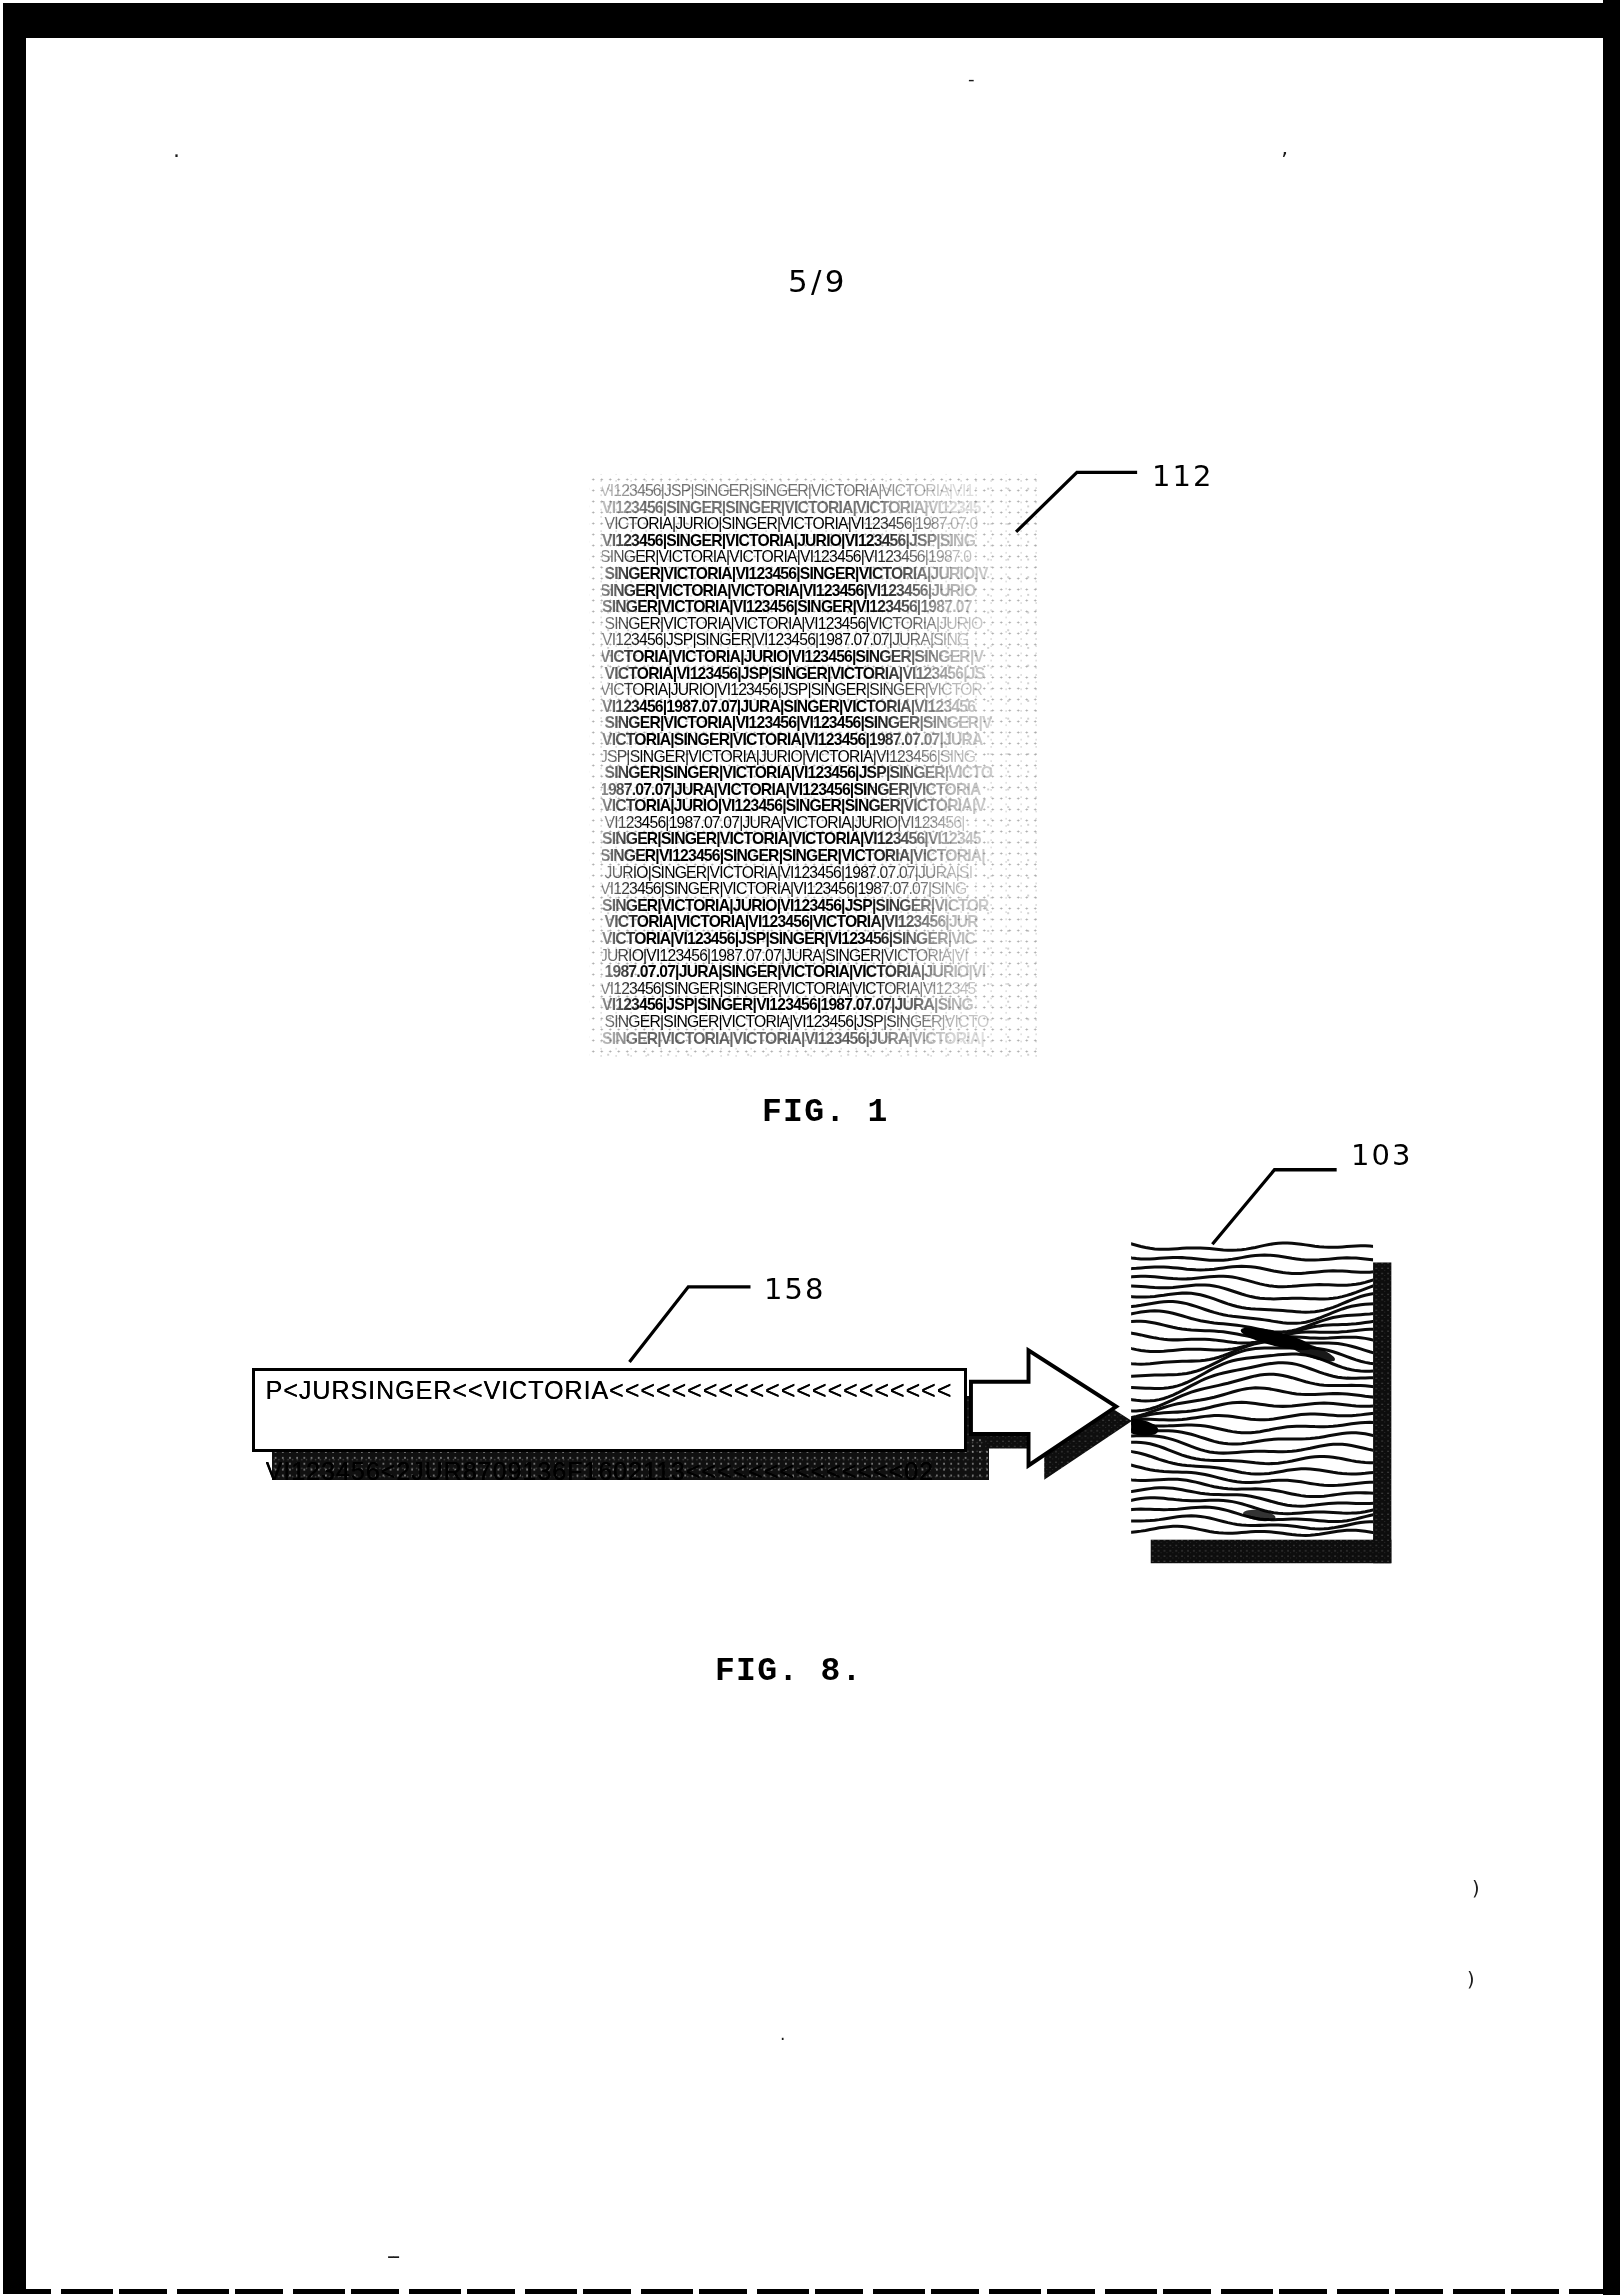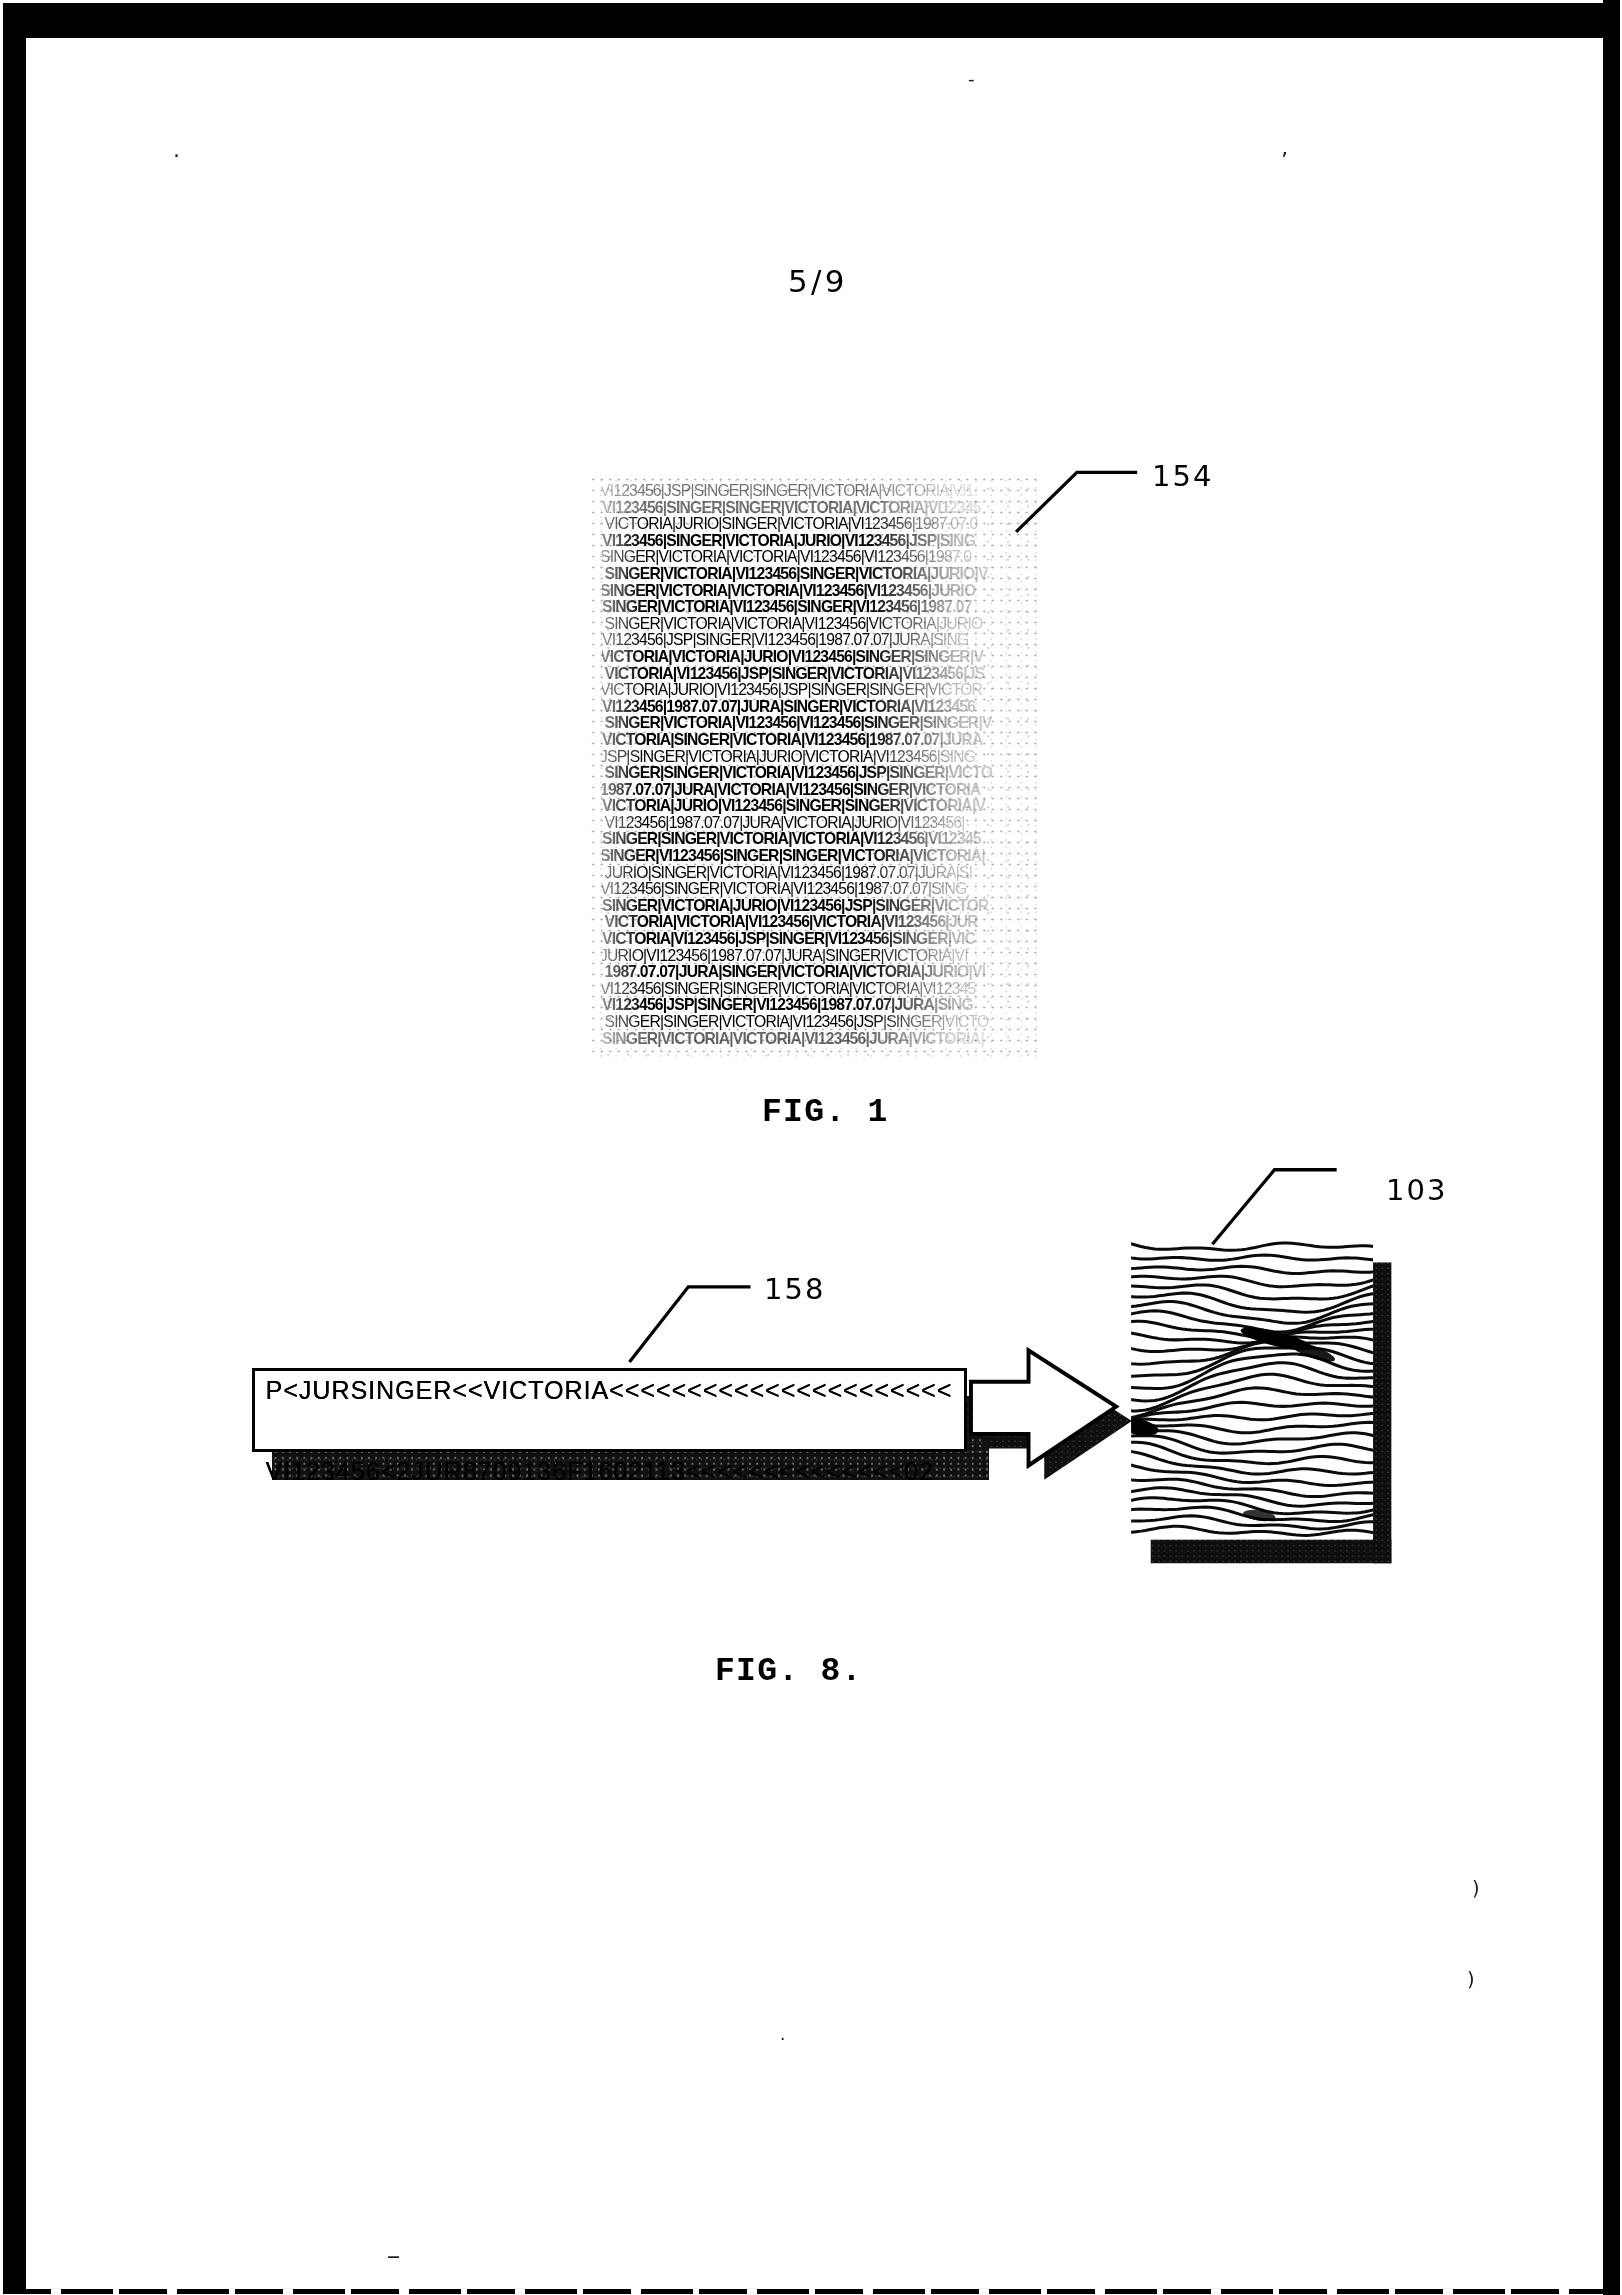--- a/index.html
+++ b/index.html
@@ -37,21 +37,21 @@
     background-size:8.5px 11px,15px 7.2px,20px 17.7px;
     background-position:0 0,4.6px 3.3px,9.2px 5.9px;}
   
   .fig-caption{position:absolute;font-family:"Liberation Mono",monospace;font-weight:700;
     font-size:33px;letter-spacing:1.3px;}
   .fig1-caption{left:762px;top:1094px;}
   .fig2-caption{left:715px;top:1653px;}
   .ref-label{position:absolute;font-size:29px;letter-spacing:2px;font-family:"DejaVu Sans",sans-serif;}
   .ref-101{left:1152px;top:459px;}
   .ref-102{left:764px;top:1272px;}
-  .ref-103{left:1351px;top:1173px;margin-left:35px;}
+  .ref-103{left:1351px;top:1138px;}
   
   .mrz-shadow{position:absolute;left:272px;top:1396px;width:717px;height:84px;
     background-color:#101010;
     background-image:
       radial-gradient(circle,rgba(255,255,255,.4) 0 0.9px,transparent 1.3px),
       radial-gradient(circle,rgba(255,255,255,.25) 0 0.7px,transparent 1px);
     background-size:7.2px 5.9px,4.6px 8.5px;}
   .mrz-box{position:absolute;left:252px;top:1368px;width:715px;height:84px;background:#fff;
     border:3.3px solid #000;box-sizing:border-box;}
   .mrz-line{position:absolute;left:10.5px;white-space:nowrap;overflow:hidden;width:687px;
@@ -118,21 +118,21 @@
       <div class="ocr-line">1987.07.07|JURA|SINGER|VICTORIA|VICTORIA|JURIO|VI</div>
       <div class="ocr-line">VI123456|SINGER|SINGER|VICTORIA|VICTORIA|VI12345</div>
       <div class="ocr-line">VI123456|JSP|SINGER|VI123456|1987.07.07|JURA|SING</div>
       <div class="ocr-line">SINGER|SINGER|VICTORIA|VI123456|JSP|SINGER|VICTO</div>
       <div class="ocr-line">SINGER|VICTORIA|VICTORIA|VI123456|JURA|VICTORIA|</div>
     </div>
   <div class="ocr-fade-left"></div>
   <div class="ocr-fade-right"></div>
   <div class="ocr-speckle"></div>
 
-  <div class="ref-label ref-101">154</div>
+  <div class="ref-label ref-101">112</div>
   <div class="fig-caption fig1-caption">FIG. 1</div>
 
   <div class="mrz-shadow"></div>
   <div class="mrz-box">
     <div class="mrz-line mrz-line1">P&lt;JURSINGER&lt;&lt;VICTORIA&lt;&lt;&lt;&lt;&lt;&lt;&lt;&lt;&lt;&lt;&lt;&lt;&lt;&lt;&lt;&lt;&lt;&lt;&lt;&lt;&lt;&lt;&lt;</div>
     <div class="mrz-line mrz-line2">VI123456&lt;2JUR8709136F1602113&lt;&lt;&lt;&lt;&lt;&lt;&lt;&lt;&lt;&lt;&lt;&lt;&lt;&lt;02</div>
   </div>
   <div class="ref-label ref-102">158</div>
 
   <svg class="fp-svg" width="275" height="340" viewBox="0 0 420 520">

